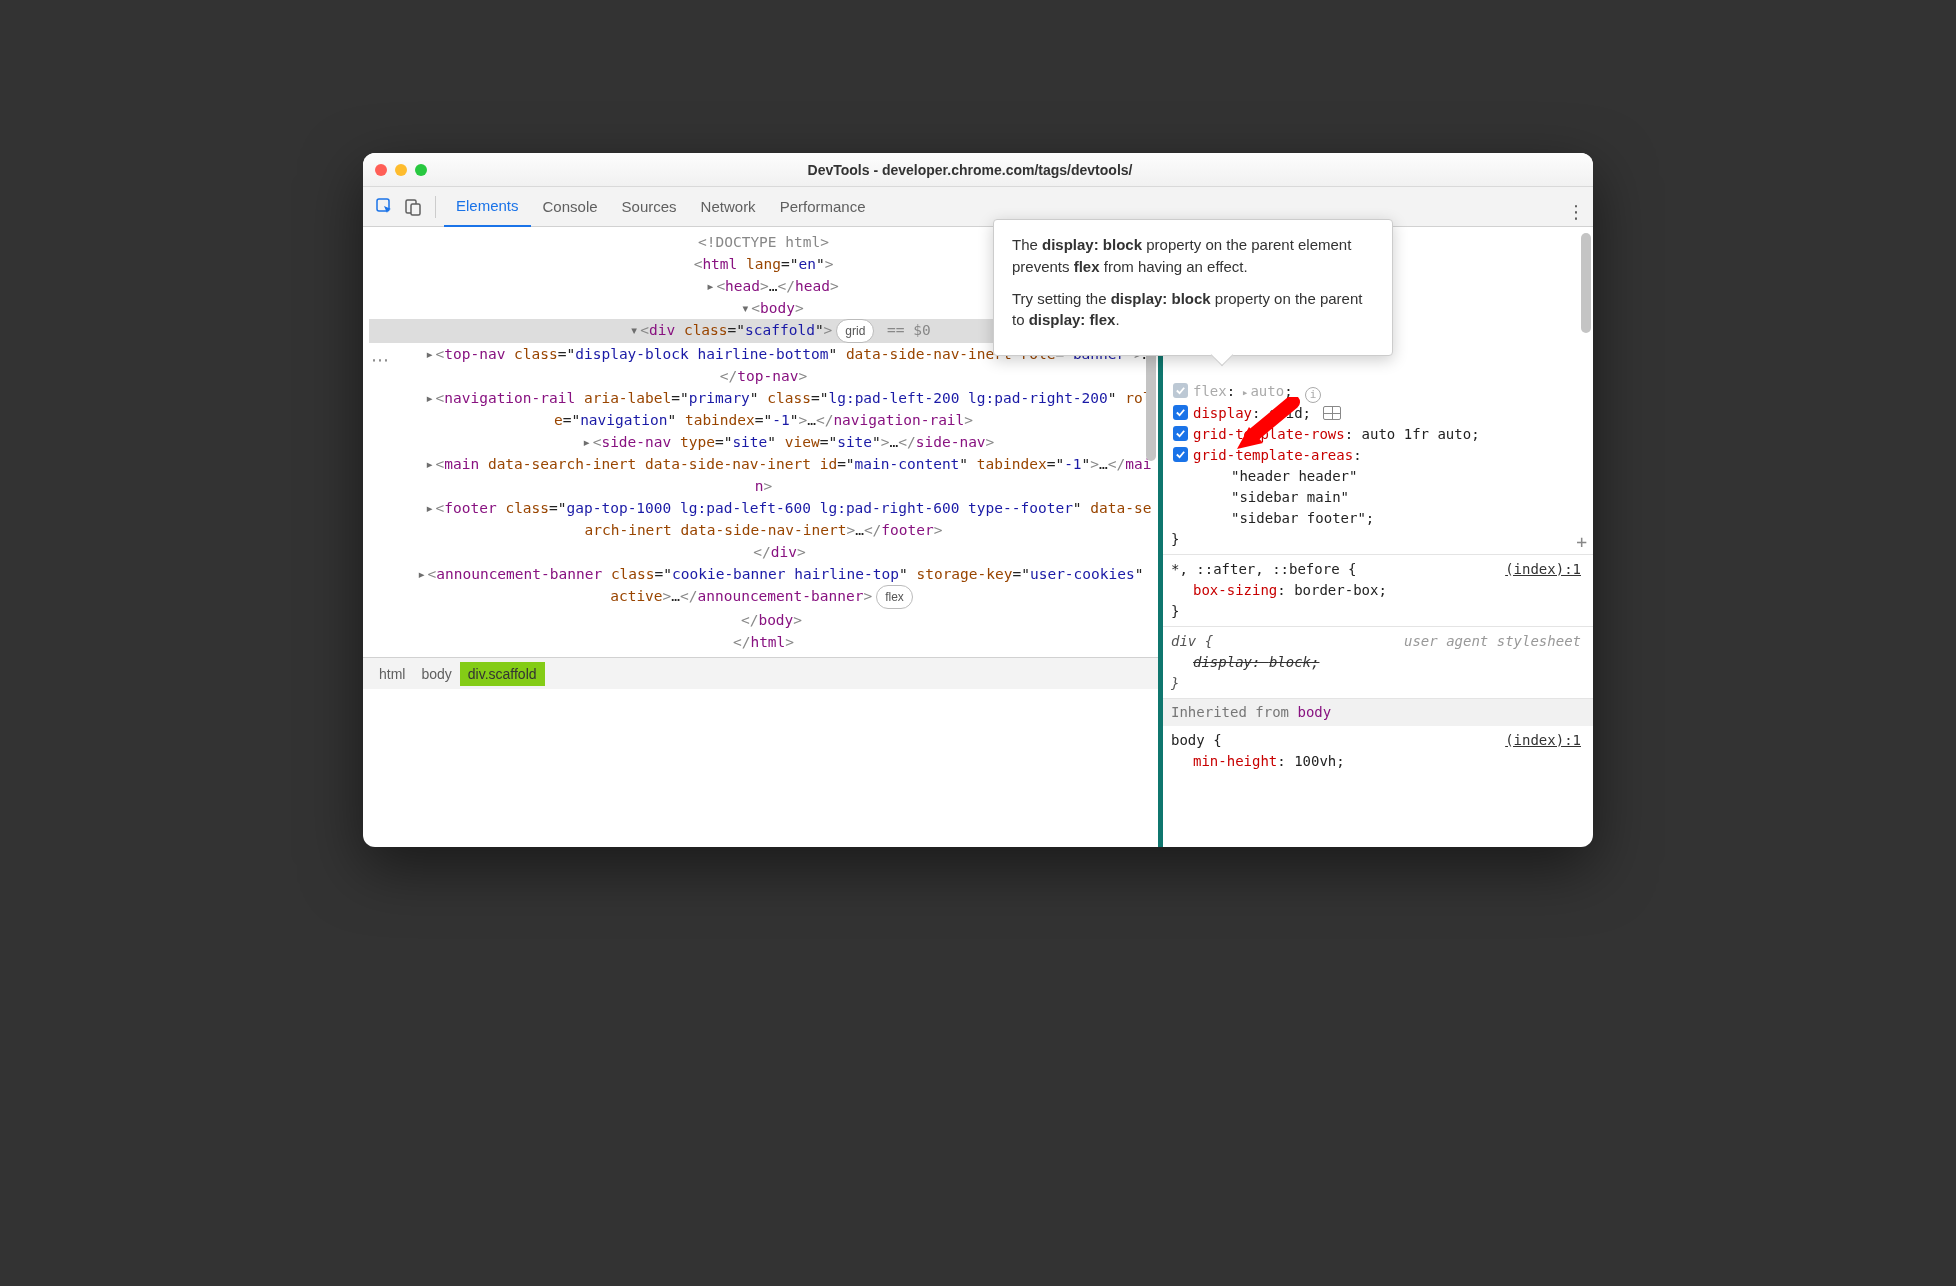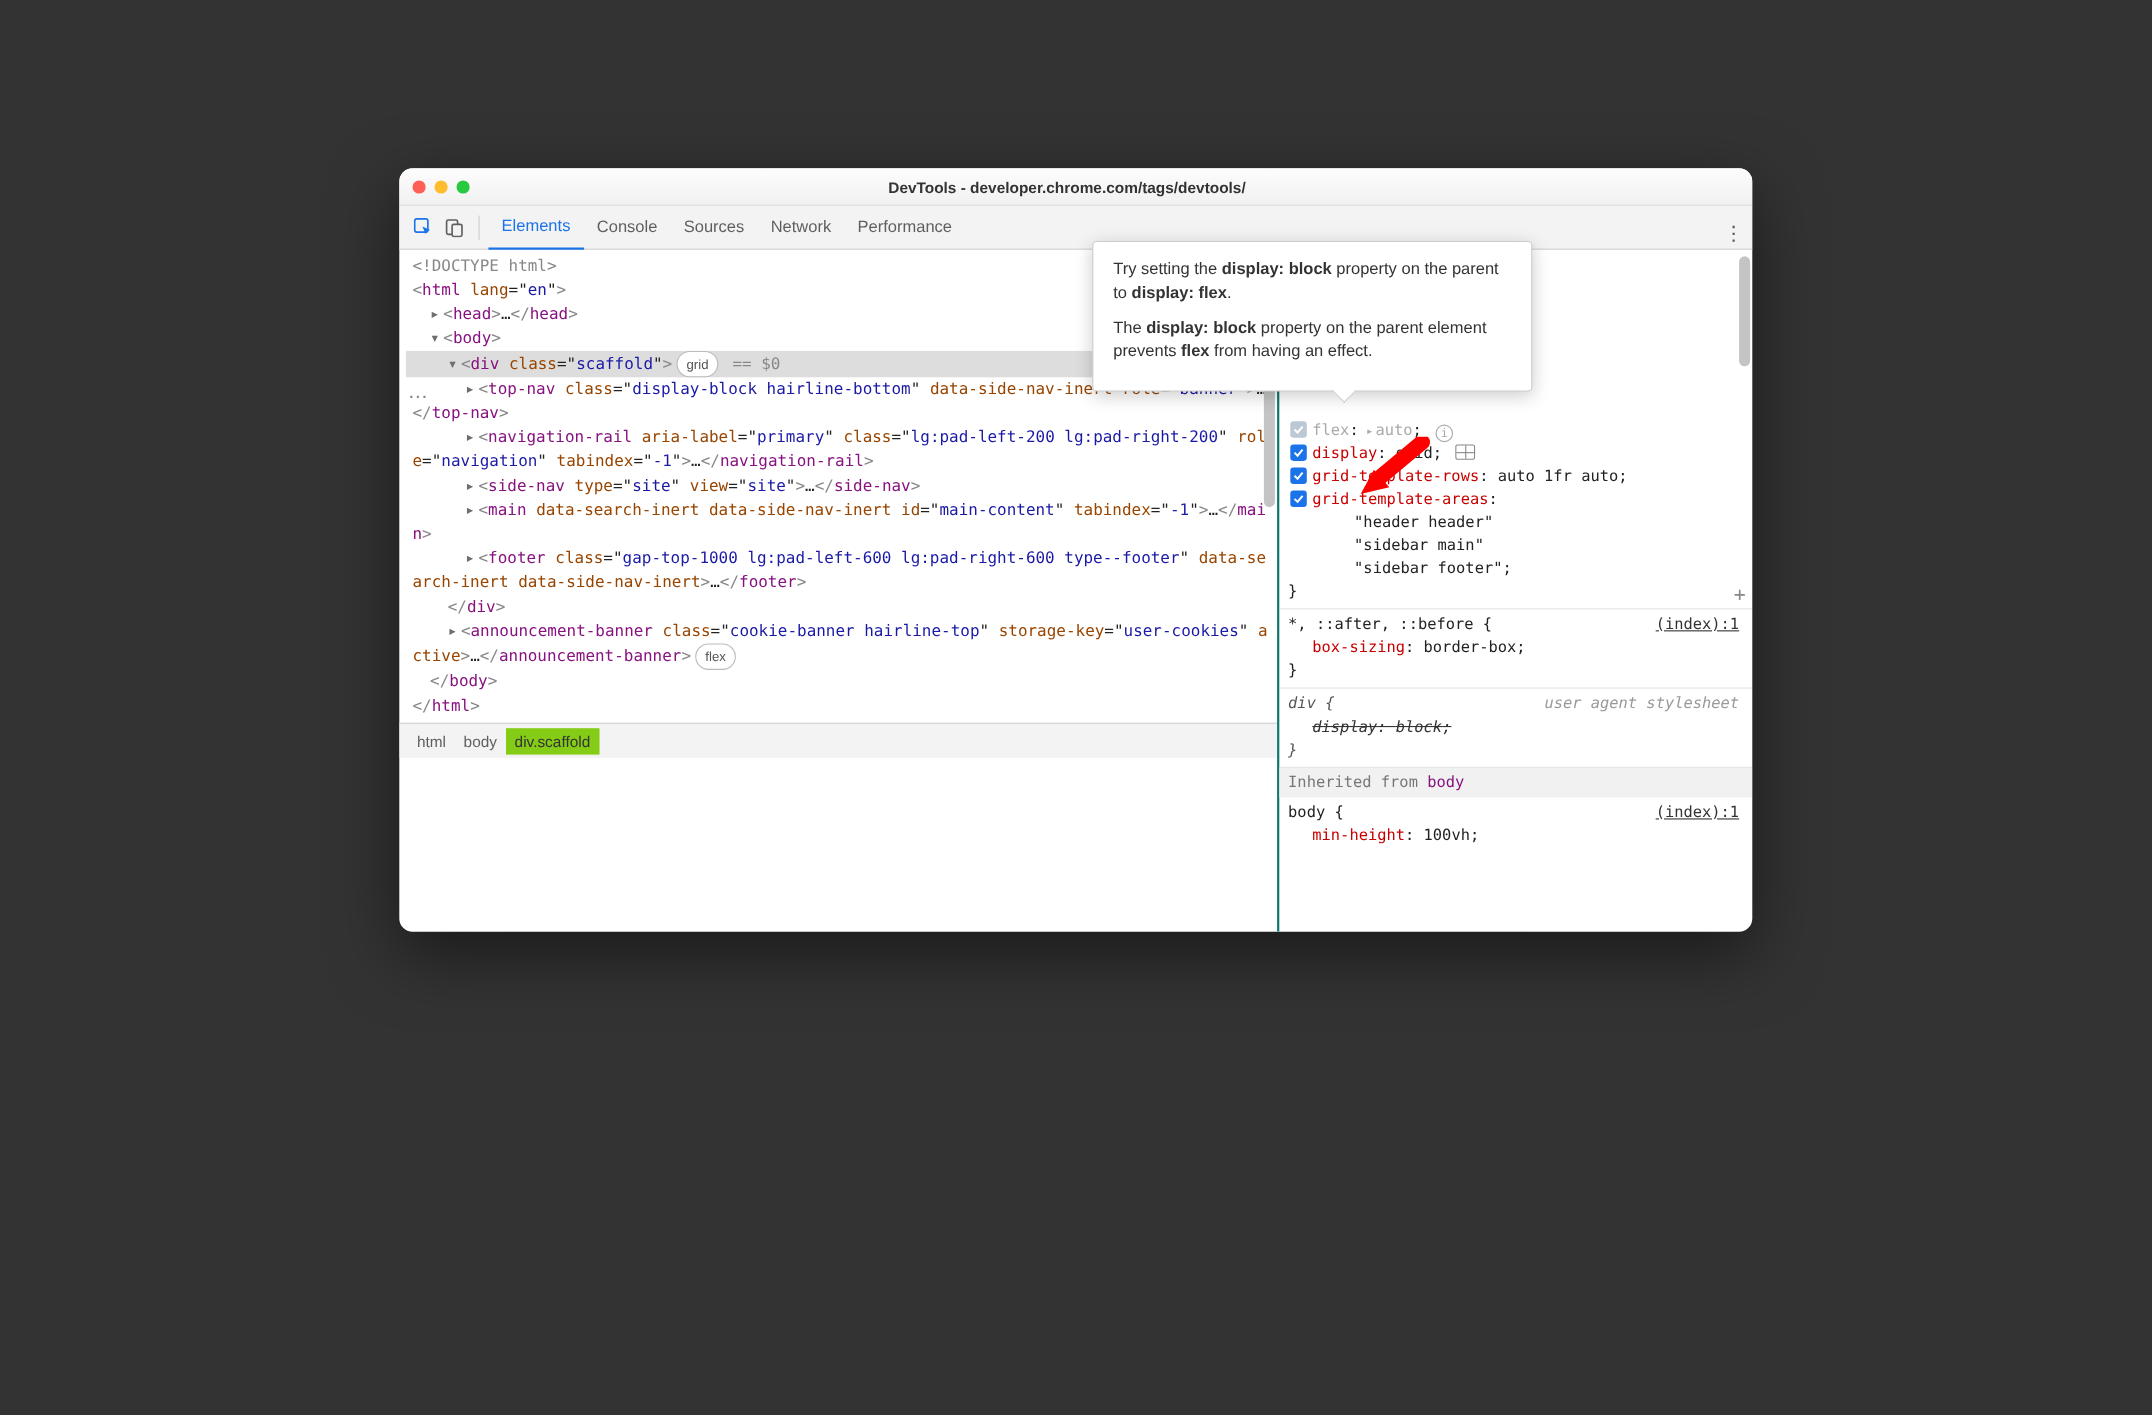--- a/index.html
+++ b/index.html
@@ -41,21 +41,21 @@
     align-items:center;
     padding: 0 8px;
     font-size: 15px;
     color:#5f5f5f;
   }
   .tb-icon { width:28px; height:28px; display:flex; align-items:center; justify-content:center; border-radius:4px; }
   .tb-sep { width:1px; height:22px; background:#ccc; margin:0 8px; }
   .tab { padding: 0 12px; height:40px; display:flex; align-items:center; cursor:default; }
   .tab.active { color:#1a73e8; border-bottom:2px solid #1a73e8; font-weight:500;}
   .content { display:flex; height: 620px; }
-  .dom-panel { flex: 1; position:relative; overflow:hidden; border-right:2px solid #0f766e;}
+  .dom-panel { flex: 1; position:relative; overflow:hidden; border-right:5px solid #0f766e;text-align:center;}
   .dom-tree {
     font-family: Menlo, Consolas, monospace;
     font-size: 14.5px;
     line-height: 22px;
     padding: 4px 0 4px 6px;
     color:#222;
     white-space: pre-wrap;
     word-break: break-all;
   }
   .dom-row { padding: 0 6px; }
@@ -265,22 +265,22 @@
         <span class="srclink">(index):1</span>
         <div class="prop" style="padding-left:22px">
           <span class="propname">min-height</span>: <span class="propval">100vh</span>;
         </div>
       </div>
      </div>
     </div>
   </div>
 
   <div class="tooltip">
+    <p><span>The </span><b>display: block</b><span> property on the parent element prevents </span><b>flex</b><span> from having an effect.</span></p>
     <p><span>Try setting the </span><b>display: block</b><span> property on the parent to </span><b>display: flex</b><span>.</span></p>
-    <p><span>The </span><b>display: block</b><span> property on the parent element prevents </span><b>flex</b><span> from having an effect.</span></p>
     <div class="tooltip-arrow"></div>
   </div>
 
   <svg class="annot" width="70" height="60">
     <path d="M60 5 L18 40" stroke="#f00" stroke-width="14" stroke-linecap="round"></path>
     <path d="M4 52 L30 46 L16 30 Z" fill="#f00"></path>
   </svg>
 </div>
 
 </body></html>

